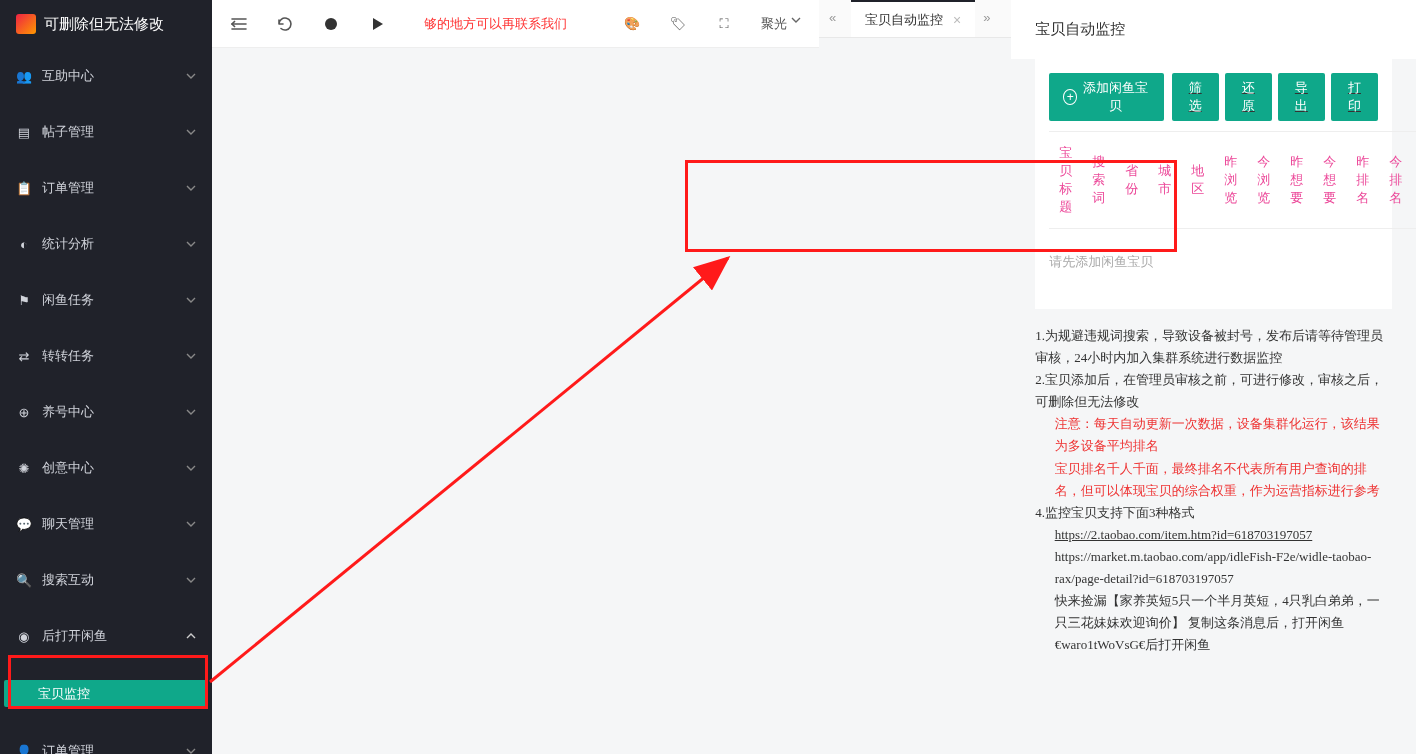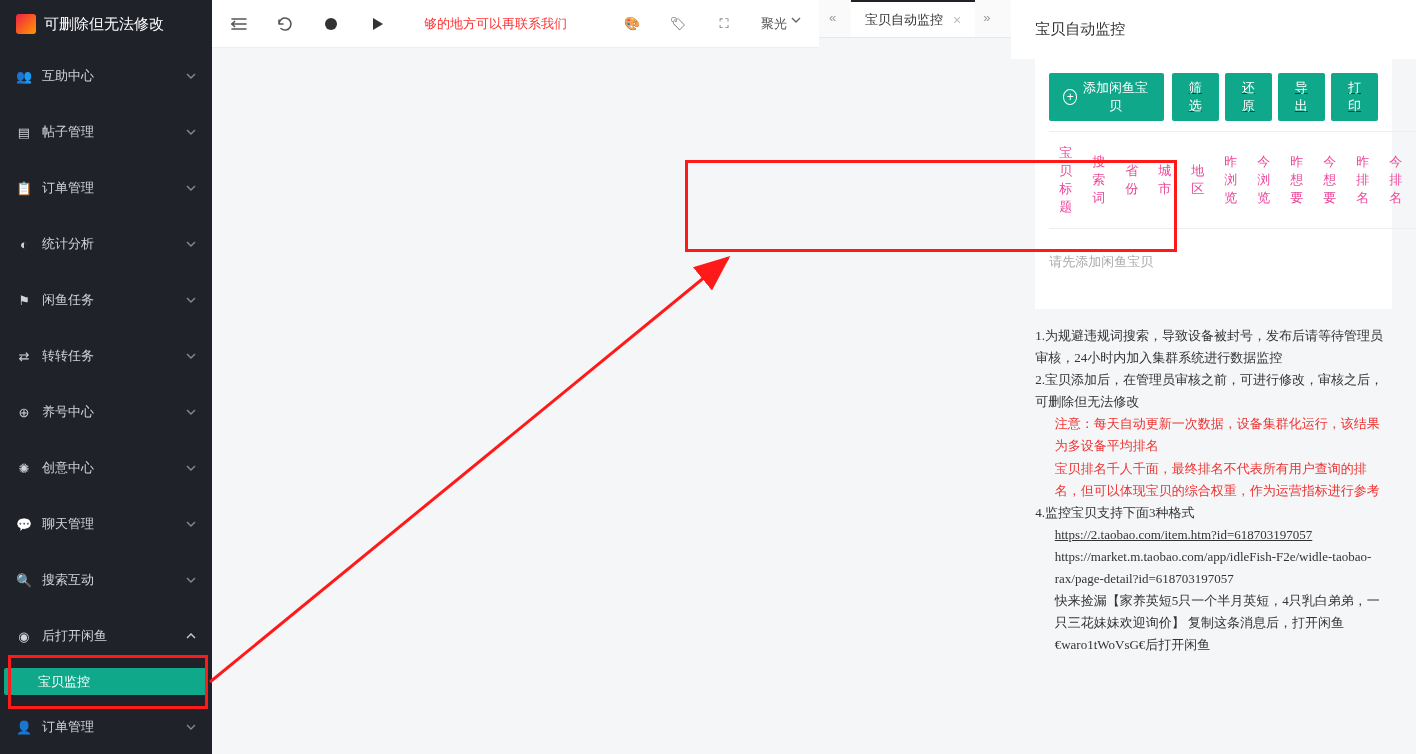--- a/index.html
+++ b/index.html
@@ -7,21 +7,21 @@
 .app { display: flex; width: 1416px; height: 754px; position: relative; }
 
 
 .sidebar { width: 212px; background: #20222a; color: #b8bcc4; display: flex; flex-direction: column; }
 .logo-bar { display: flex; align-items: center; height: 48px; padding: 0 16px; color: #fff; font-size: 15px; font-weight: 500; }
 .logo-icon { width: 20px; height: 20px; margin-right: 8px; border-radius: 3px; background: linear-gradient(135deg,#e24 0%, #f90 100%); display: inline-block; }
 .side-menu { flex: 1; overflow-y: auto; }
 .menu-item { display: flex; align-items: center; justify-content: space-between; height: 56px; padding: 0 16px; cursor: pointer; color: #d0d3da; }
 .menu-item .mi-left { display: flex; align-items: center; gap: 10px; }
 .mi-icon { width: 16px; height: 16px; display: inline-flex; align-items: center; justify-content: center; }
-.menu-item.active-sub { background: #0fa88a; color: #fff; margin: 4px 4px; border-radius: 2px; height: 27px; padding-left: 34px; }
+.menu-item.active-sub { background: #0fa88a; color: #fff; margin: 16px 4px; border-radius: 2px; height: 27px; padding-left: 34px; }
 .chev { width: 10px; height: 10px; }
 
 
 .main { flex: 1; display: flex; flex-direction: row; background: #f5f6f7; }
 .topbar { height: 48px; background: #fff; display: flex; align-items: center; padding: 0 18px; border-bottom: 1px solid #eee; gap: 28px; }
 .tb-icon { width: 18px; height: 18px; color: #555; cursor: pointer; display:inline-flex; align-items:center; justify-content:center; }
 .tb-msg { color: #f33; font-size: 13px; margin-left: 10px; }
 .tb-spacer { flex: 1; }
 .tb-user { display: flex; gap: 4px; color: #555; cursor: pointer; }
 

